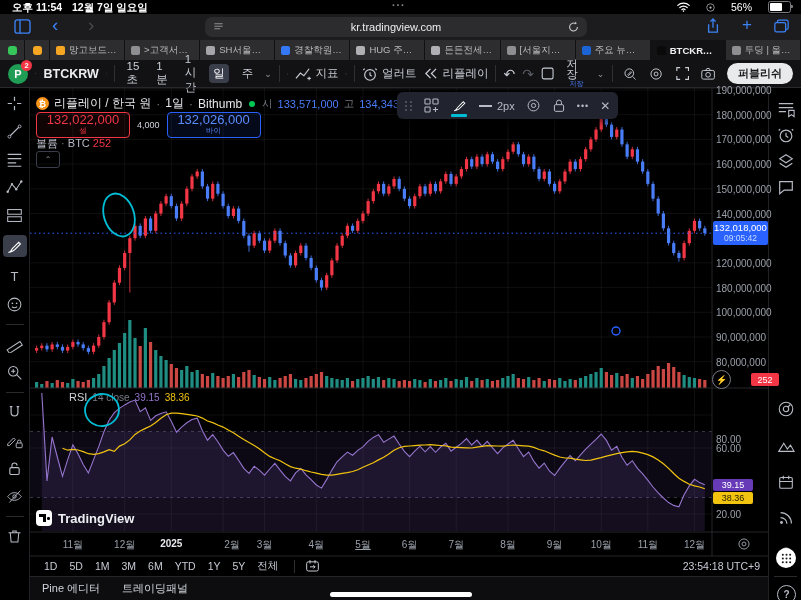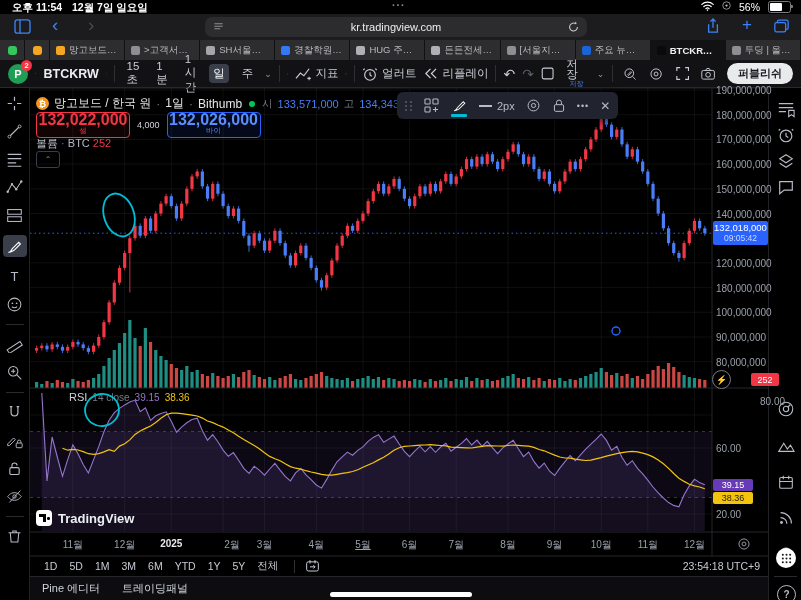--- a/index.html
+++ b/index.html
@@ -6,21 +6,21 @@
   #app{position:relative;width:801px;height:600px;overflow:hidden;background:#000;
        font-family:"Liberation Sans",sans-serif;color:#d1d4dc;-webkit-font-smoothing:antialiased;}
   .abs{position:absolute;}
   .row{display:flex;align-items:center;}
   svg.i{display:block;}
   
   #statusbar{left:0;top:0;width:801px;height:14px;font-size:10.5px;color:#fff;}
   #statusbar .time{position:absolute;left:12px;top:1px;font-weight:bold;}
   #statusbar .date{position:absolute;left:72px;top:1px;font-weight:bold;}
   #statusbar .mt-dots{position:absolute;left:392px;top:-1px;color:#8e8e93;letter-spacing:1px;font-weight:bold;}
-  #statusbar .right{position:absolute;right:10px;top:1px;display:flex;gap:8px;}
+  #statusbar .right{position:absolute;right:10px;top:1px;display:flex;align-items:center;gap:16px;}
   #batt{width:21px;height:10px;border:1px solid #7a7a7e;border-radius:2.5px;position:relative;}
   #batt .fill{position:absolute;left:1px;top:1px;bottom:1px;width:56%;background:#fff;border-radius:1px;}
   #batt .tip{position:absolute;right:-3px;top:2.5px;width:2px;height:3px;background:#7a7a7e;border-radius:0 1px 1px 0;}
   
   #sftoolbar{left:0;top:14px;width:801px;height:26px;background:#1c1c1e;}
   #urlpill{position:absolute;left:205px;top:3px;width:382px;height:20px;background:#2c2c2e;border-radius:7px;
            display:flex;align-items:center;justify-content:center;font-size:11px;color:#ededf0;}
   #urlpill .reader{position:absolute;left:8px;top:5px;}
   #urlpill .refresh{position:absolute;right:8px;top:4px;}
   .sfbtn{color:#3c82f7;}
@@ -66,21 +66,21 @@
   #legend{left:36px;top:95px;display:flex;align-items:center;gap:5px;font-size:12px;color:#e8e9ed;z-index:5;}
   #coin{width:13px;height:13px;border-radius:50%;background:#f7931a;color:#fff;font-size:9px;font-weight:bold;
         display:flex;align-items:center;justify-content:center;}
   #livedot{width:6px;height:6px;border-radius:50%;background:#00c853;margin:0 2px;}
   .ohlcl{color:#787b86;font-size:10.5px;}
   .ohlcv{color:#4a7dfb;font-size:11px;}
   #btnrow{left:36px;top:112px;display:flex;align-items:center;gap:7px;z-index:5;}
   .trdbtn{width:92px;height:24px;border-radius:4px;display:flex;flex-direction:column;align-items:center;justify-content:center;line-height:11px;}
   #sellbtn{border:1px solid #f23645;color:#f23645;background:rgba(242,54,69,0.07);}
   #buybtn{border:1px solid #2962ff;color:#5b8dff;background:rgba(41,98,255,0.10);}
-  .trdprice{font-size:16px;font-weight:bold;}
+  .trdprice{font-size:13px;font-weight:normal;}
   .trdlab{font-size:7.5px;opacity:.9;}
   #spread{font-size:9px;color:#d1d4dc;}
   #vollegend{left:36px;top:136px;font-size:11px;color:#b7bac4;z-index:5;}
   #vollegend .vv{color:#f23645;}
   #collapsebtn{left:36px;top:151px;width:22px;height:15px;border:1px solid #3a3e4a;border-radius:3px;color:#9598a1;
                font-size:8px;display:flex;align-items:center;justify-content:center;z-index:5;}
   
   #floattb{left:397px;top:92px;height:27px;background:#21242e;border-radius:6px;box-shadow:0 2px 10px rgba(0,0,0,.7);
            display:flex;align-items:center;padding:0 8px;gap:11px;z-index:10;color:#b8bcc6;font-size:11px;}
   #handle{display:grid;grid-template-columns:3px 3px;gap:2px;}
@@ -921,21 +921,21 @@
       <line x1="712" y1="88" x2="712" y2="556" stroke="#26262b"></line>
     </svg>
   <svg id="drawsvg" width="801" height="600" viewBox="0 0 801 600">
       <ellipse cx="119" cy="215" rx="15" ry="22" transform="rotate(-18 119 215)" stroke="#00bcd4" stroke-width="1.8" fill="none"></ellipse>
       <ellipse cx="102" cy="410" rx="17" ry="16" transform="rotate(-10 102 410)" stroke="#00bcd4" stroke-width="1.8" fill="none"></ellipse>
       <circle cx="616" cy="331" r="4" stroke="#2962ff" stroke-width="1.4" fill="none"></circle>
     </svg>
 
   <div id="legend" class="abs">
     <span id="coin">₿</span>
-    <span>망고보드 / 한국 원</span>
+    <span>리플레이 / 한국 원</span>
     <span style="color:#787b86;">·</span>
     <span>1일</span>
     <span style="color:#787b86;">·</span>
     <span>Bithumb</span>
     <span id="livedot"></span>
     <span class="ohlcl">시</span>
       <span class="ohlcv">133,571,000</span>
     <span class="ohlcl">고</span>
       <span class="ohlcv">134,343,000</span>
     <span class="ohlcl">저</span>
@@ -1061,21 +1061,21 @@
     <div class="ptick" style="top: 109.7px;">180,000,000</div>
     <div class="ptick" style="top: 134.4px;">170,000,000</div>
     <div class="ptick" style="top: 159.1px;">160,000,000</div>
     <div class="ptick" style="top: 183.8px;">150,000,000</div>
     <div class="ptick" style="top: 208.5px;">140,000,000</div>
     <div class="ptick" style="top: 257.9px;">120,000,000</div>
     <div class="ptick" style="top: 282.6px;">180,000,000</div>
     <div class="ptick" style="top: 307.3px;">100,000,000</div>
     <div class="ptick" style="top: 332px;">90,000,000</div>
     <div class="ptick" style="top: 356.7px;">80,000,000</div>
-    <div class="ptick" style="top: 396px; margin-left: 44px;">80.00</div>
+    <div class="ptick" style="top: 434px;">80.00</div>
     <div class="ptick" style="top: 443px;">60.00</div>
     <div class="ptick" style="top: 509px;">20.00</div>
     <div class="mtick" style="left: 72.86px;">11월</div>
     <div class="mtick" style="left: 124.66px;">12월</div>
     <div class="mtick bold" style="left: 171.28px;">2025</div>
     <div class="mtick" style="left: 232px;">2월</div>
     <div class="mtick" style="left: 264.52px;">3월</div>
     <div class="mtick" style="left: 316.32px;">4월</div>
     <div class="mtick" style="left: 362.94px; text-decoration: underline;">5월</div>
     <div class="mtick" style="left: 409.56px;">6월</div>

